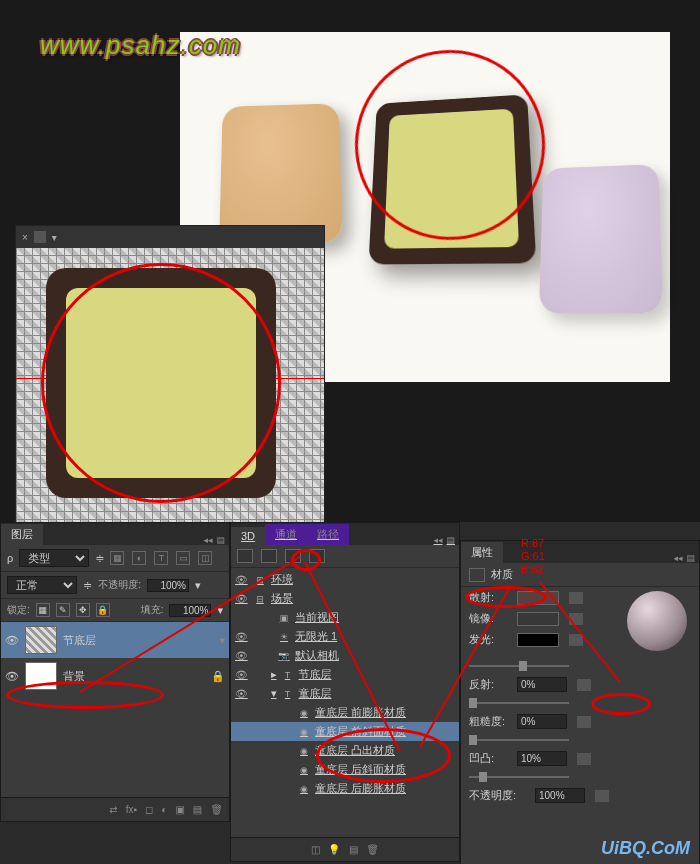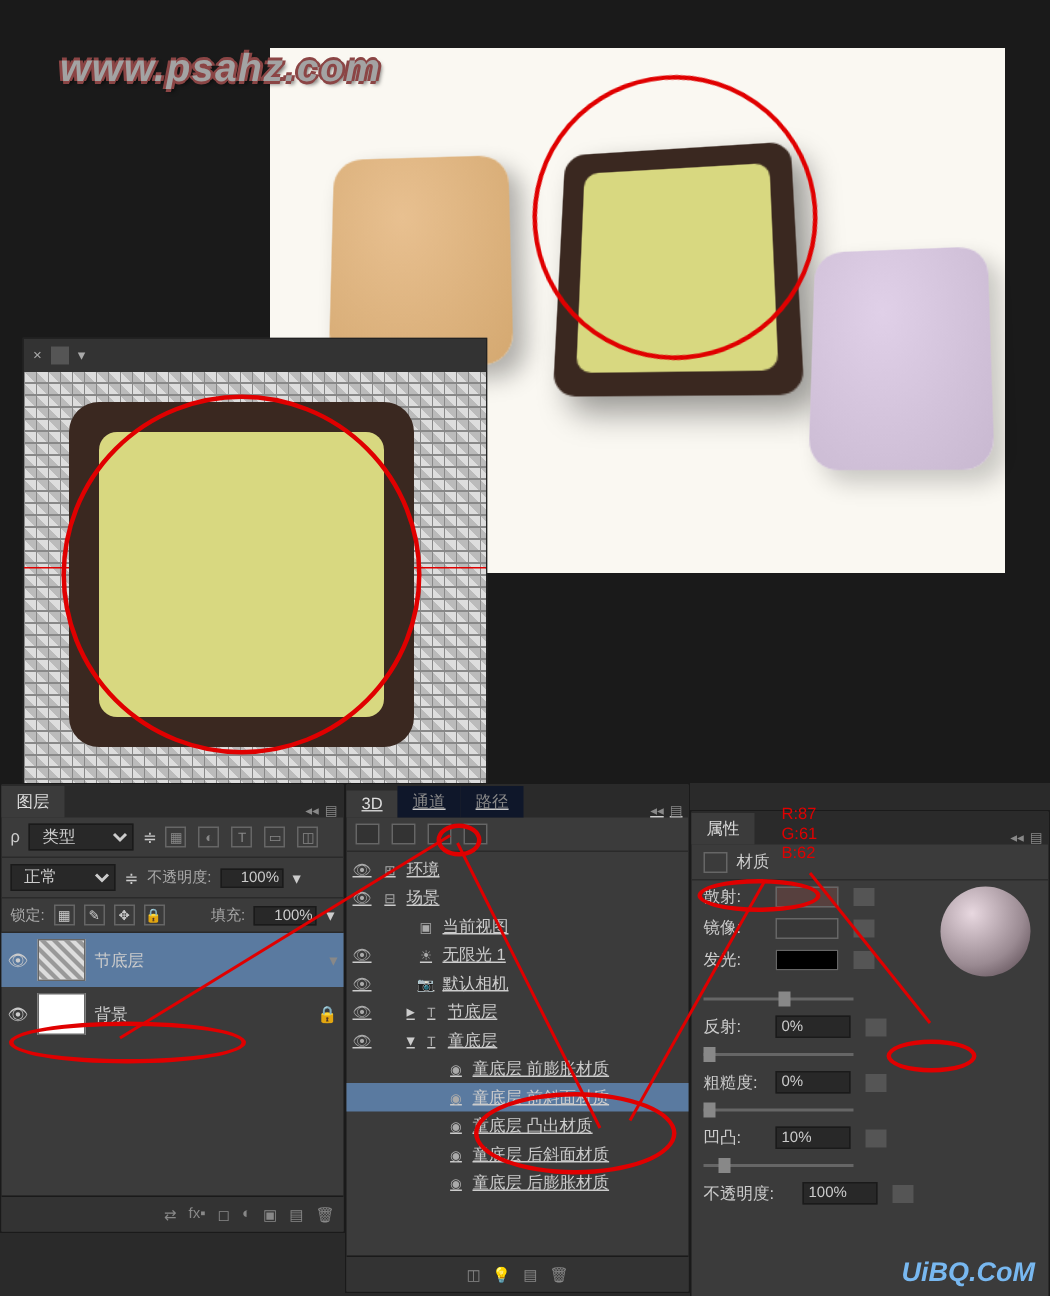--- a/index.html
+++ b/index.html
@@ -15,28 +15,28 @@
 
 .zoom-panel { position: absolute; top: 225px; left: 15px; width: 310px; height: 300px; background: #404040; border: 1px solid #222; }
 .zoom-head { height: 22px; background: #333; display: flex; align-items: center; gap: 6px; padding: 0 6px; color: #aaa; font-size: 10px; }
 .zoom-head .sq { width: 12px; height: 12px; background: #555; }
 .zoom-content { position: relative; width: 100%; height: 278px; background-image: repeating-linear-gradient(0deg, #888 0, #888 1px, transparent 1px, transparent 8px), repeating-linear-gradient(90deg, #888 0, #888 1px, transparent 1px, transparent 8px), linear-gradient(45deg, #bbb 25%, #ddd 25%, #ddd 50%, #bbb 50%, #bbb 75%, #ddd 75%); background-size: 8px 8px, 8px 8px, 16px 16px; }
 .zoom-char { position: absolute; top: 20px; left: 30px; width: 230px; height: 230px; background: #3a2820; border-radius: 20px; }
 .zoom-char-inner { position: absolute; top: 20px; left: 20px; right: 20px; bottom: 20px; background: #d8d880; border-radius: 12px; }
 .circle2 { position: absolute; top: 15px; left: 25px; width: 240px; height: 240px; border: 3px solid #e00000; border-radius: 50%; }
 .redline { position: absolute; top: 130px; left: 0; width: 100%; height: 1px; background: #e00000; }
 
-.watermark { position: absolute; top: 30px; left: 40px; color: #a3a3a3; font-size: 26px; font-weight: bold; font-style: italic; text-shadow: 2px 0 #8b4545, -2px 0 #8b4545, 0 2px #8b4545, 0 -2px #8b4545, 2px 2px 3px rgba(0,0,0,0.6); letter-spacing: 1px; }
+.watermark { position: absolute; top: 30px; left: 40px; color: #84cc16; font-size: 26px; font-weight: normal; font-style: italic; text-shadow: 2px 0 #8b4545, -2px 0 #8b4545, 0 2px #8b4545, 0 -2px #8b4545, 2px 2px 3px rgba(0,0,0,0.6); letter-spacing: 1px; }
 .watermark2 { position: absolute; bottom: 5px; right: 10px; color: #78b8f0; font-size: 18px; font-weight: bold; font-style: italic; }
 
 .panels { position: absolute; top: 522px; left: 0; width: 700px; height: 342px; background: #2a2a2a; display: flex; }
 
 .panel { background: #3b3b3b; border: 1px solid #1a1a1a; color: #ccc; font-size: 11px; position: relative; }
 .panel-tabs { display: flex; background: #2a2a2a; height: 22px; align-items: flex-end; }
-.tab { padding: 3px 10px; background: #0f172a; color: #888; font-size: 11px; cursor: pointer; }
+.tab { padding: 3px 10px; background: #4c1d95; color: #888; font-size: 11px; cursor: pointer; }
 .tab.active { background: #3b3b3b; color: #ddd; }
 .tab-icons { margin-left: auto; display: flex; gap: 4px; padding-right: 4px; color: #888; font-size: 9px; }
 
 .layers-panel { width: 230px; height: 300px; }
 .lp-row { display: flex; align-items: center; padding: 4px 6px; gap: 6px; border-bottom: 1px solid #2a2a2a; }
 .lp-select { background: #282828; border: 1px solid #1a1a1a; color: #ccc; padding: 1px 4px; font-size: 11px; width: 70px; }
 .lp-icons { display: flex; gap: 8px; color: #888; font-size: 11px; }
 .lp-icon { width: 14px; height: 14px; border: 1px solid #666; display: inline-flex; align-items: center; justify-content: center; font-size: 9px; }
 .lp-label { color: #aaa; font-size: 10px; }
 .lp-input { background: #282828; border: 1px solid #1a1a1a; color: #ccc; width: 42px; font-size: 10px; padding: 0 2px; text-align: right; }

